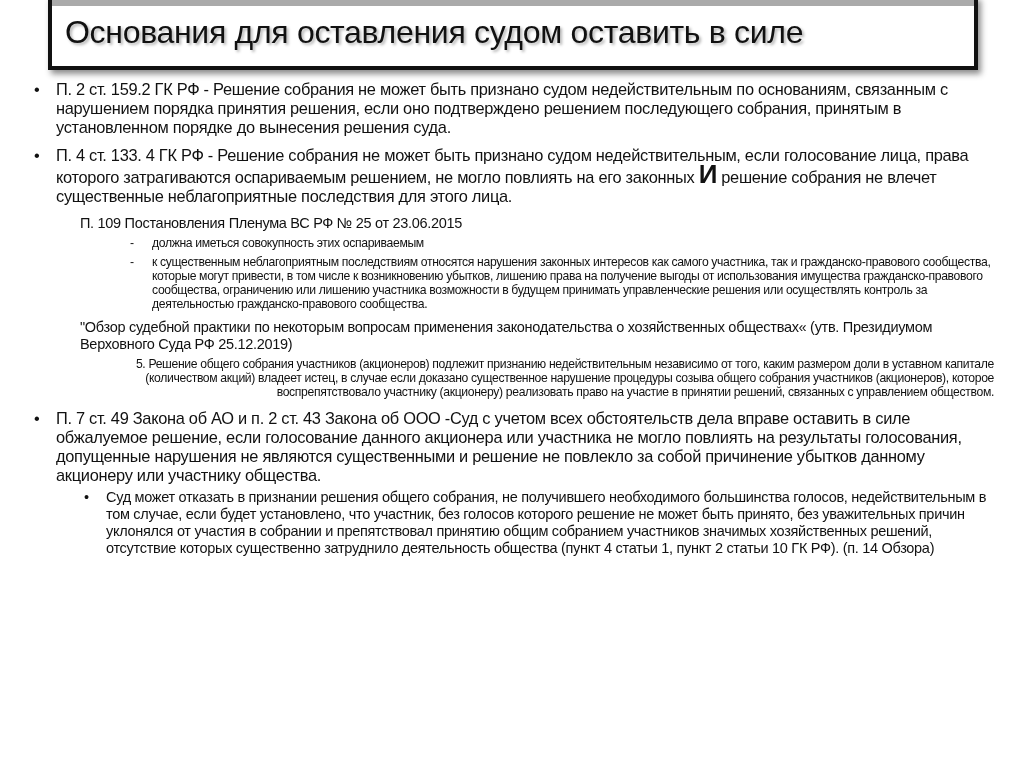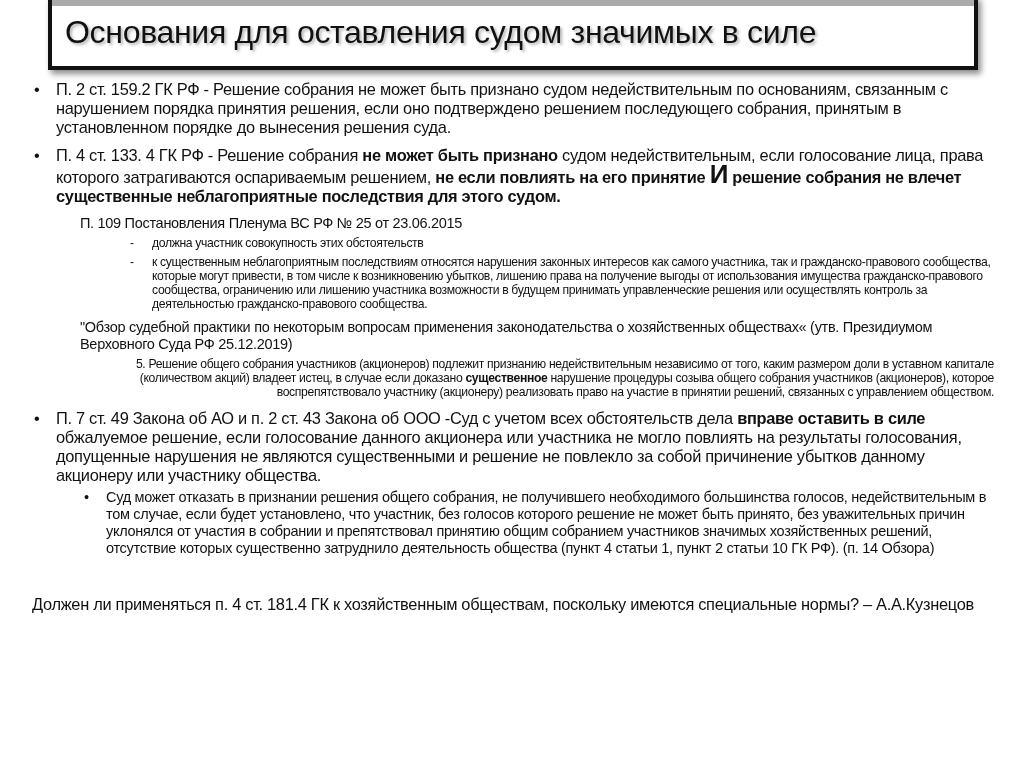--- a/index.html
+++ b/index.html
@@ -30,49 +30,49 @@
       position: absolute; left: 34px; top: 80px; width: 960px;
     }
     .l1 { position: relative; padding-left: 22px; font-size: 16.4px; line-height: 19px; letter-spacing: -0.3px; margin-bottom: 9px; }
     .l1 .bullet { position: absolute; left: 0; top: 0; }
     .l2 { padding-left: 46px; font-size: 14.5px; line-height: 17px; letter-spacing: -0.3px; margin: 8px 0 4px 0; }
     .l3 { position: relative; padding-left: 118px; font-size: 12.2px; line-height: 14px; letter-spacing: -0.35px; margin: 4px 0 5px 0; }
     .l3 .dash { position: absolute; left: 96px; top: 0; }
     .l3p { padding-left: 98px; font-size: 12.2px; line-height: 14px; letter-spacing: -0.35px; margin: 4px 0 10px 0; text-align: right; }
     .l2b { position: relative; padding-left: 72px; font-size: 14.5px; line-height: 17px; letter-spacing: -0.3px; margin: 4px 0 0 0; }
     .l2b .bullet { position: absolute; left: 50px; top: 0; }
-    b { font-weight: bold; }
+    b { font-weight: normal; }
     .bigI { font-size: 26px; font-weight: bold; line-height: 19px; }
     .gap { height: 38px; }
     .footer-q { font-size: 16.4px; line-height: 19px; letter-spacing: -0.3px; }
   </style>
 </head>
 <body>
 
 <div class="title-box">
-  <div class="title">Основания для оставления судом значимых в силе</div>
+  <div class="title">Основания для оставления судом оставить в силе</div>
 </div>
 
 <div class="content">
 
   <div class="l1">
     <span class="bullet">•</span>
     <span>П. 2 ст. 159.2 ГК РФ - Решение собрания не может быть признано судом недействительным по основаниям, связанным с нарушением порядка принятия решения, если оно подтверждено решением последующего собрания, принятым в установленном порядке до вынесения решения суда.</span>
   </div>
 
   <div class="l1">
     <span class="bullet">•</span>
-    <span>П. 4 ст. 133. 4 ГК РФ - Решение собрания </span><b>не может быть признано</b><span> судом недействительным, если голосование лица, права которого затрагиваются оспариваемым решением, </span><b>не если повлиять на его принятие </b><span class="bigI">И</span><b> решение собрания не влечет существенные неблагоприятные последствия для этого судом.</b>
+    <span>П. 4 ст. 133. 4 ГК РФ - Решение собрания </span><b>не может быть признано</b><span> судом недействительным, если голосование лица, права которого затрагиваются оспариваемым решением, </span><b>не могло повлиять на его законных </b><span class="bigI">И</span><b> решение собрания не влечет существенные неблагоприятные последствия для этого лица.</b>
   </div>
 
   <div class="l2">П. 109 Постановления Пленума ВС РФ № 25 от 23.06.2015</div>
 
   <div class="l3">
     <span class="dash">-</span>
-    <span>должна участник совокупность этих обстоятельств</span>
+    <span>должна иметься совокупность этих оспариваемым</span>
   </div>
   <div class="l3">
     <span class="dash">-</span>
     <span>к существенным неблагоприятным последствиям относятся нарушения законных интересов как самого участника, так и гражданско-правового сообщества, которые могут привести, в том числе к возникновению убытков, лишению права на получение выгоды от использования имущества гражданско-правового сообщества, ограничению или лишению участника возможности в будущем принимать управленческие решения или осуществлять контроль за деятельностью гражданско-правового сообщества.</span>
   </div>
 
   <div class="l2">"Обзор судебной практики по некоторым вопросам применения законодательства о хозяйственных обществах« (утв. Президиумом Верховного Суда РФ 25.12.2019)</div>
 
   <div class="l3p">
     <span>5. Решение общего собрания участников (акционеров) подлежит признанию недействительным независимо от того, каким размером доли в уставном капитале (количеством акций) владеет истец, в случае если доказано </span><b>существенное</b><span> нарушение процедуры созыва общего собрания участников (акционеров), которое воспрепятствовало участнику (акционеру) реализовать право на участие в принятии решений, связанных с управлением обществом.</span>
@@ -83,14 +83,13 @@
     <span>П. 7 ст.  49 Закона об АО и п. 2 ст. 43 Закона об ООО -Суд с учетом всех обстоятельств дела </span><b>вправе оставить в силе</b><span> обжалуемое решение, если голосование данного акционера или участника не могло повлиять на результаты голосования, допущенные нарушения не являются существенными и решение не повлекло за собой причинение убытков данному акционеру или участнику общества.</span>
   </div>
 
   <div class="l2b">
     <span class="bullet">•</span>
     <span>Суд может отказать в признании решения общего собрания, не получившего необходимого большинства голосов, недействительным в том случае, если будет установлено, что участник, без голосов которого решение не может быть принято, без уважительных причин уклонялся от участия в собрании и препятствовал принятию общим собранием участников значимых хозяйственных решений, отсутствие которых существенно затруднило деятельность общества (пункт 4 статьи 1, пункт 2 статьи 10 ГК РФ). (п. 14 Обзора)</span>
   </div>
 
   <div class="gap"></div>
 
-  <div class="footer-q" style="margin-left:-2px;">Должен ли применяться п. 4 ст. 181.4 ГК к хозяйственным обществам, поскольку имеются специальные нормы? – А.А.Кузнецов</div>
 </div>
 
 </body></html>

